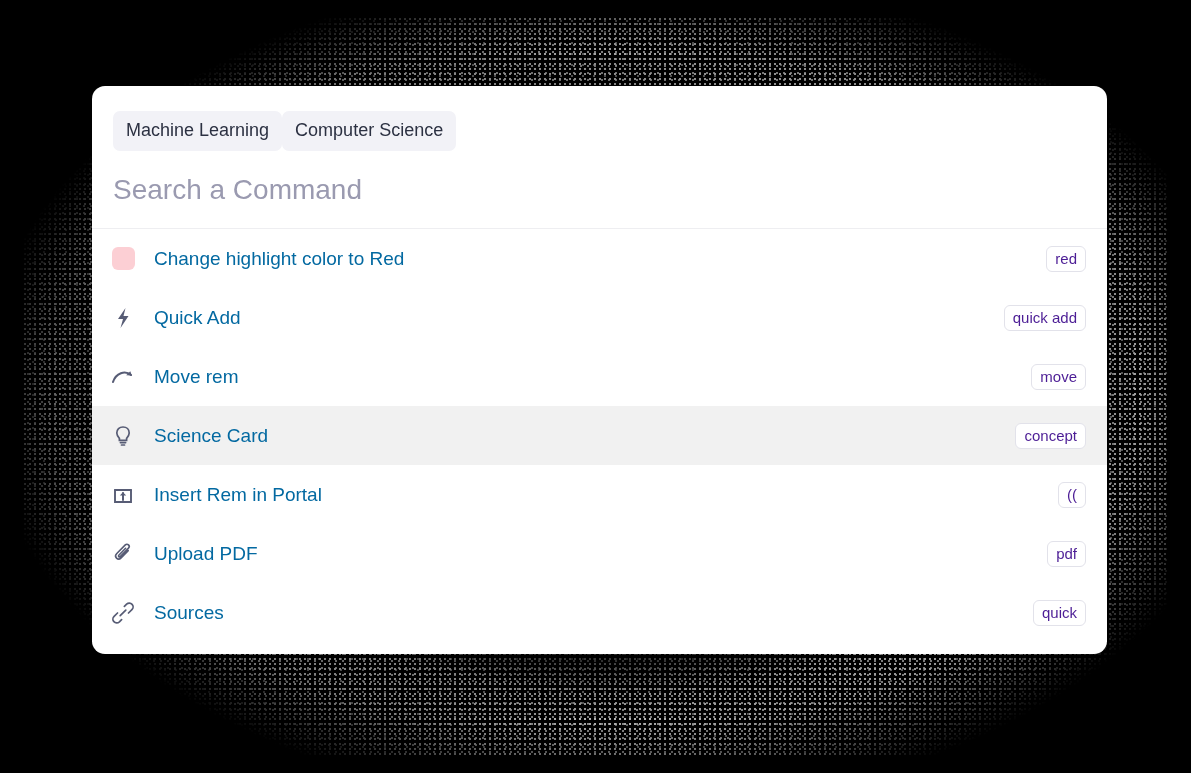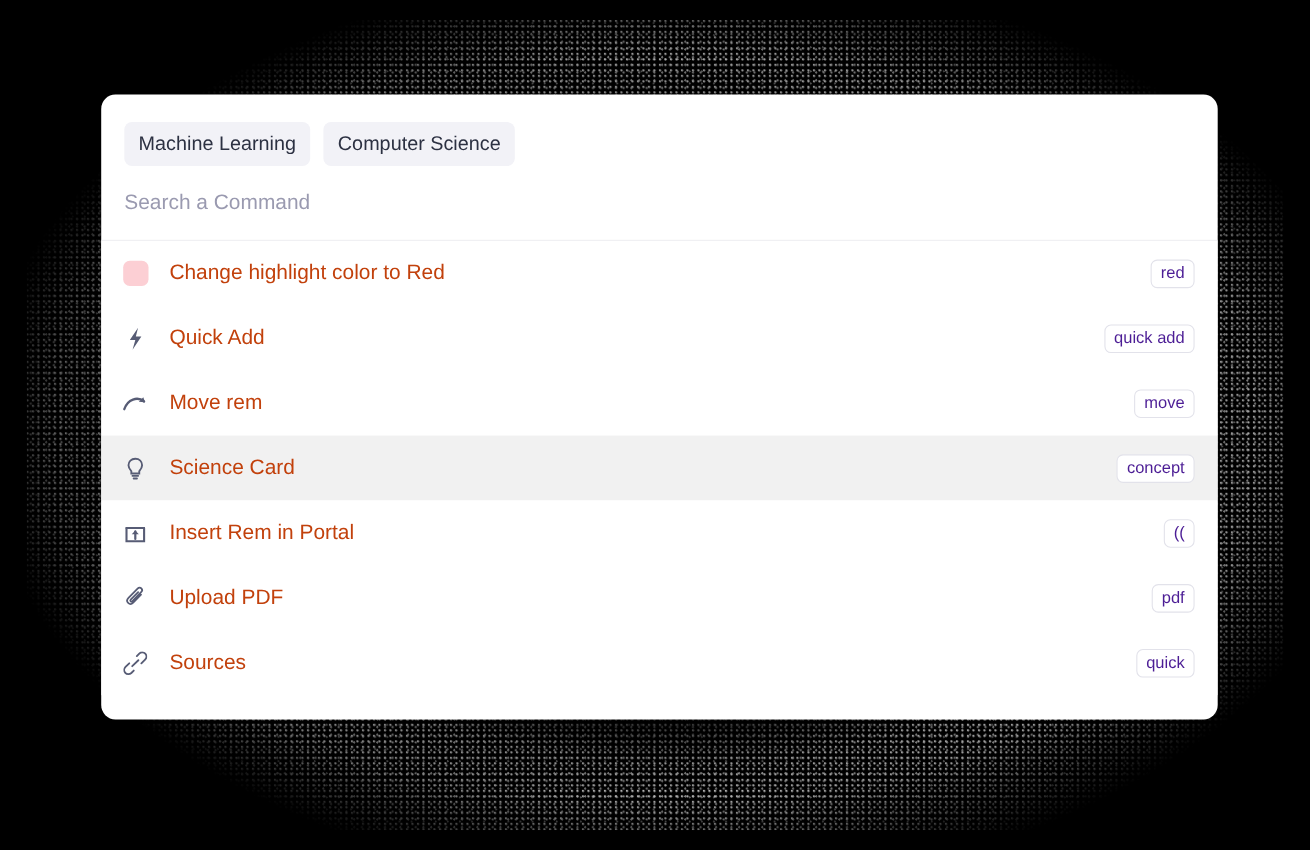--- a/index.html
+++ b/index.html
@@ -68,21 +68,20 @@
     background: #ffffff;
     border-radius: 13px;
     overflow: hidden;
     z-index: 5;
   }
 
   
   .tag-row {
     display: flex;
     align-items: flex-end;
-    gap: 12px;
     padding: 25px 21px 0 21px;
   }
   .tag {
     background: #f2f2f7;
     color: #2c3142;
     font-size: 18px;
     line-height: 1;
     padding: 10px 13px 12px 13px;
     border-radius: 7px;
     white-space: nowrap;
@@ -92,21 +91,21 @@
   .search-wrap {
     padding: 23px 21px 22px 21px;
     border-bottom: 1px solid #eeeef1;
   }
   .search-input {
     width: 100%;
     border: 0;
     outline: 0;
     background: transparent;
     font-family: "Liberation Sans", sans-serif;
-    font-size: 19px;
+    font-size: 28px;
     color: #2c3142;
     padding: 0;
   }
   .search-input::placeholder { color: #9a9ab0; opacity: 1; }
 
   
   .cmd-list { display: block; }
 
   .cmd-row {
     display: flex;
@@ -130,21 +129,21 @@
   .swatch {
     width: 23px;
     height: 23px;
     border-radius: 6px;
     background: #fccfd4;
   }
 
   .cmd-label {
     flex: 1;
     font-size: 19px;
-    color: #c2410c;
+    color: #0369a1;
     white-space: nowrap;
   }
 
   .cmd-badge {
     font-size: 15px;
     color: #4c1d95;
     border: 1px solid #e2e2ea;
     border-radius: 6px;
     padding: 4px 8px 5px 8px;
     background: #ffffff;

